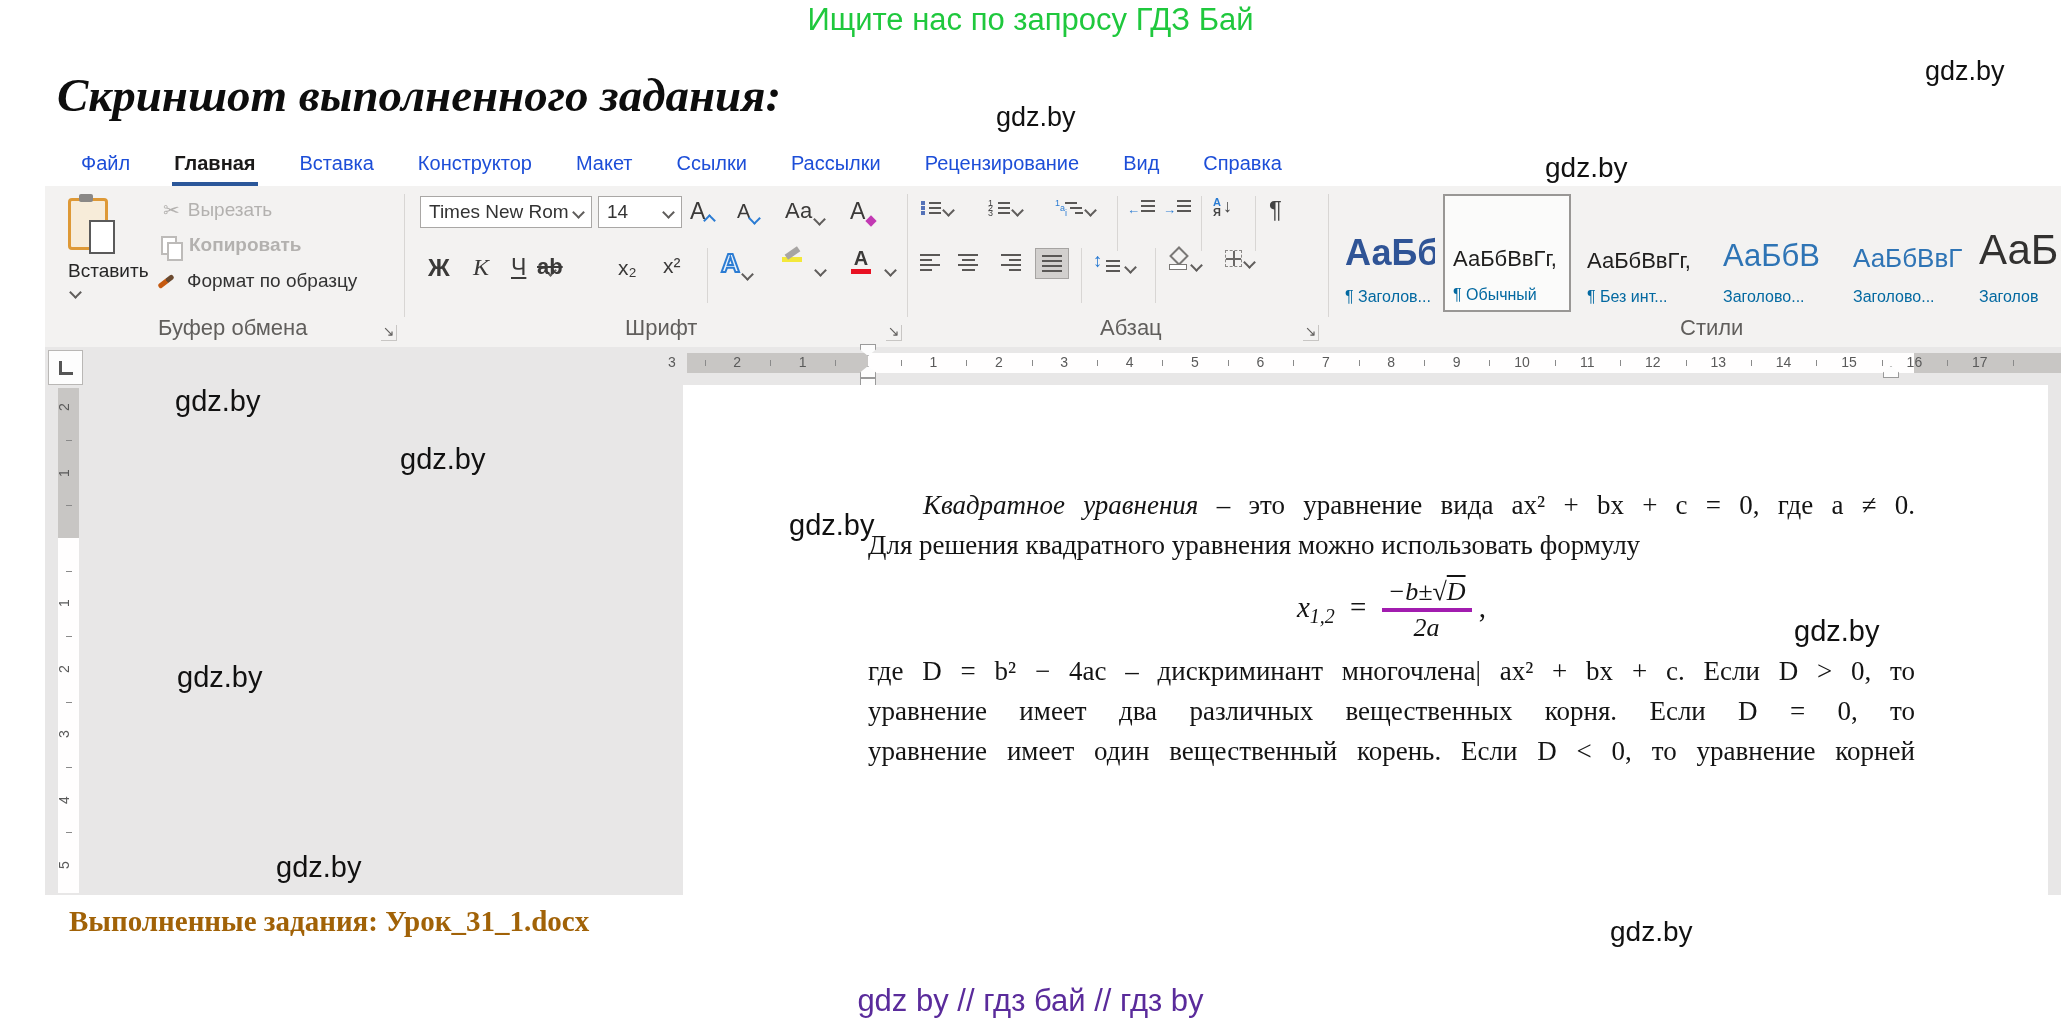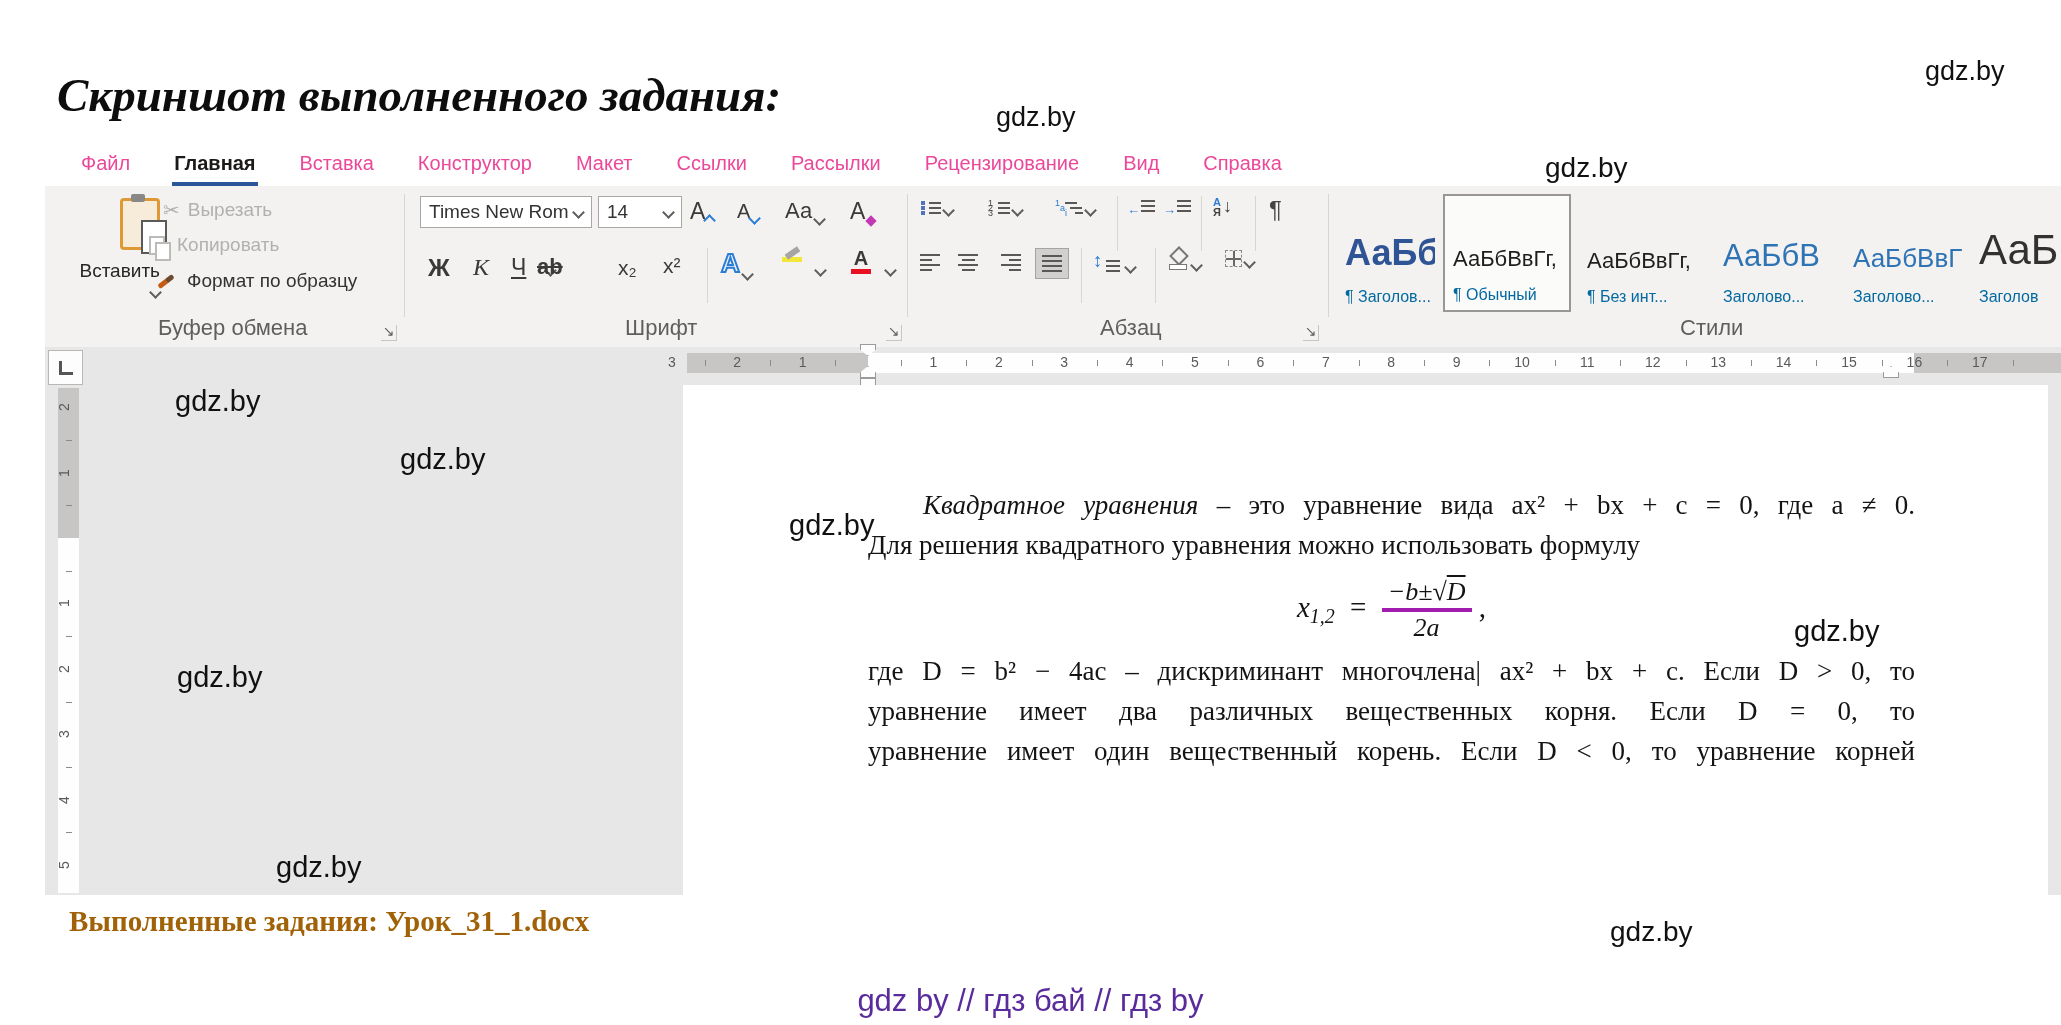--- a/index.html
+++ b/index.html
@@ -9,37 +9,37 @@
   
   .green-banner{position:absolute;top:2px;left:0;width:100%;text-align:center;font-size:31px;color:#1fc83d;}
   .wm{position:absolute;color:#111;font-size:28px;white-space:nowrap;}
   .h-screenshot{position:absolute;left:57px;top:68px;margin:0;font-family:"Liberation Serif",serif;font-style:italic;font-weight:bold;font-size:47px;color:#0d0d0d;white-space:nowrap;}
   .h-completed{position:absolute;left:57px;top:893px;margin:12px;font-family:"Liberation Serif",serif;font-weight:bold;font-size:29px;color:#a16207;white-space:nowrap;}
   .purple-links{position:absolute;left:0;top:983px;width:100%;text-align:center;font-size:31px;color:#5a2b9b;}
 
   
   .word-window{position:absolute;left:45px;top:140px;width:2016px;height:755px;background:#fff;}
   .tabrow{position:absolute;left:0;top:0;width:100%;height:46px;background:#fff;display:flex;align-items:center;padding-left:14px;box-sizing:border-box;}
-  .tab{position:relative;padding:0 22px;font-size:20px;color:#ec4899;height:100%;display:flex;align-items:center;cursor:default;}
+  .tab{position:relative;padding:0 22px;font-size:20px;color:#1d4ed8;height:100%;display:flex;align-items:center;cursor:default;}
   .tab.active{color:#1b1a19;font-weight:bold;}
   .tab.active::after{content:"";position:absolute;left:20px;right:20px;bottom:0;height:4px;background:#2b579a;}
 
   .ribbon{position:absolute;left:0;top:46px;width:100%;height:161px;background:#f3f2f1;border-bottom:1px solid #dcdad8;}
   .gsep{position:absolute;top:8px;bottom:30px;width:1px;background:#d8d6d4;}
   .glabel{position:absolute;bottom:6px;font-size:22px;color:#605e5c;}
   .launcher{position:absolute;bottom:6px;font-size:14px;color:#605e5c;border:1px solid #c8c6c4;border-top:none;border-left:none;width:15px;height:15px;line-height:13px;text-align:center;}
 
   .rbtn{position:absolute;display:flex;align-items:center;gap:8px;font-size:19px;color:#333;white-space:nowrap;}
   .rbtn.disabled{color:#b3b1af;}
   .chv{display:inline-block;width:7px;height:7px;border-right:2px solid #5f5d5b;border-bottom:2px solid #5f5d5b;transform:rotate(45deg);margin-left:3px;vertical-align:3px;}
   .chvup{display:inline-block;width:7px;height:7px;border-left:2px solid #2b7cd3;border-top:2px solid #2b7cd3;transform:rotate(45deg);vertical-align:-2px;}
   .chvdn-b{display:inline-block;width:7px;height:7px;border-right:2px solid #2b7cd3;border-bottom:2px solid #2b7cd3;transform:rotate(45deg);vertical-align:4px;}
 
   
-  .paste-btn{position:absolute;left:23px;top:6px;width:92px;height:124px;display:flex;flex-direction:column;align-items:flex-end;}
+  .paste-btn{position:absolute;left:23px;top:6px;width:92px;height:124px;display:flex;flex-direction:column;align-items:flex-start;}
   .clipboard-ic{position:relative;width:34px;height:46px;border:3px solid #de9936;border-radius:4px;background:#f7ecd9;margin-top:6px;}
   .clipboard-ic::before{content:"";position:absolute;top:-7px;left:8px;width:14px;height:8px;background:#8a8886;border-radius:2px;}
   .clipboard-ic::after{content:"";position:absolute;right:-10px;bottom:-7px;width:22px;height:30px;background:#fff;border:2px solid #5a5a5a;}
   .paste-label{font-size:19px;color:#262626;margin-top:10px;}
   .scissors{font-size:20px;color:#b3b1af;}
   .copy-ic{position:relative;width:12px;height:15px;border:2px solid #bdbbb9;background:#fff;margin-right:4px;}
   .copy-ic::after{content:"";position:absolute;left:4px;top:4px;width:12px;height:15px;border:2px solid #bdbbb9;background:#fff;}
   .brush-ic{width:18px;height:5px;background:linear-gradient(90deg,#c55a11 55%,#6b4a2f 55%);transform:rotate(-38deg);border-radius:2px;margin-right:4px;}
 
   
@@ -104,20 +104,21 @@
   .frac .num{display:block;border-bottom:4px solid #a21caf;padding:0 6px 1px;}
   .frac .den{display:block;padding-top:1px;}
   .ovl{text-decoration:overline;}
   .fsub{font-size:20px;}
 </style>
 </head>
 <body>
 
 <div class="screen">
 
+  <div class="green-banner">Ищите нас по запросу ГДЗ Бай</div>
   <span class="wm" style="left:1925px;top:56px;font-size:27px;">gdz.by</span>
   <h1 class="h-screenshot">Скриншот выполненного задания:</h1>
   <span class="wm" style="left:996px;top:102px;font-size:27px;">gdz.by</span>
 
   <div class="word-window">
 
     <div class="tabrow">
       <div class="tab">Файл</div>
       <div class="tab active">Главная</div>
       <div class="tab">Вставка</div>
@@ -138,21 +139,21 @@
 
       <div class="paste-btn">
         <span class="clipboard-ic"></span>
         <span class="paste-label">Вставить</span>
         <span class="chv" style="margin-top:6px;"></span>
       </div>
       <div class="rbtn disabled" style="left:118px;top:12px;">
         <span class="scissors">✂</span>
         <span>Вырезать</span>
       </div>
-      <div class="rbtn disabled" style="left:104px;top:48px;">
+      <div class="rbtn disabled" style="left:116px;top:48px;font-weight:bold;">
         <span class="copy-ic"></span>
         <span>Копировать</span>
       </div>
       <div class="rbtn" style="left:112px;top:84px;">
         <span class="brush-ic"></span>
         <span>Формат по образцу</span>
       </div>
       <span class="glabel" style="left:113px;">Буфер обмена</span>
       <span class="launcher" style="left:336px;">↘</span>
 

